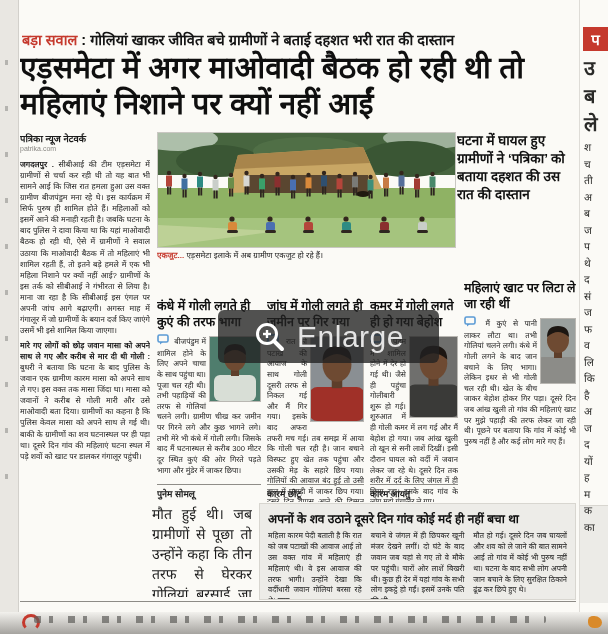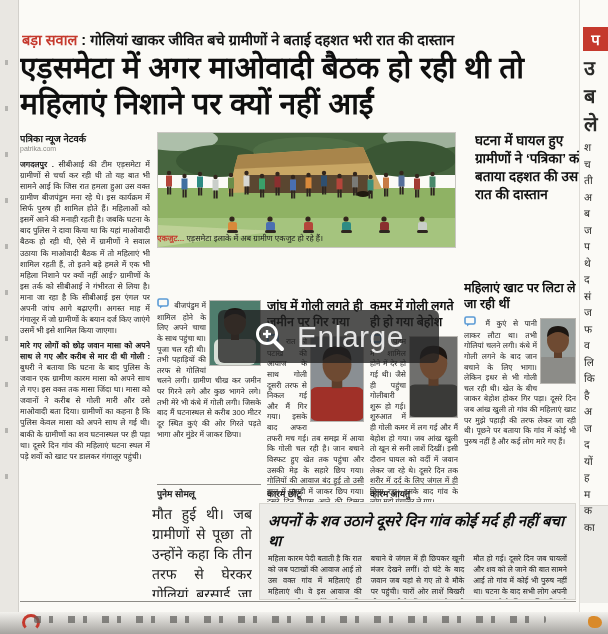--- a/index.html
+++ b/index.html
@@ -25,24 +25,24 @@
   .kicker .lab{color:var(--accent,#c5392d);}
   .headline{position:absolute;left:20px;top:50px;width:562px;font-size:30px;line-height:36px;font-weight:bold;color:#0f0f0f;overflow:hidden;height:74px;}
   
   .col-left{position:absolute;left:20px;top:132px;width:130px;height:464px;overflow:hidden;color:#1b1b1b;}
   .agency{font-size:9.5px;font-weight:bold;}
   .site{font-size:7px;color:#8a8884;margin-bottom:7px;}
   .col-left p{margin:0 0 4px;font-size:7.8px;line-height:1.42;text-align:justify;}
   .lead{font-weight:bold;}
   
   .photo{position:absolute;left:157px;top:132px;width:297px;height:114px;border:1px solid #c9c7c2;overflow:hidden;}
-  .caption{position:absolute;left:157px;top:232px;width:298px;font-size:8px;color:#1b1b1b;white-space:nowrap;overflow:hidden;}
+  .caption{position:absolute;left:157px;top:249px;width:298px;font-size:8px;color:#1b1b1b;white-space:nowrap;overflow:hidden;}
   .caption .lab{color:var(--accent,#c5392d);font-weight:bold;}
   
-  .sidebar{position:absolute;left:475px;top:132px;width:117px;height:147px;overflow:hidden;}
+  .sidebar{position:absolute;left:457px;top:132px;width:117px;height:147px;overflow:hidden;}
   .sb-title{font-size:13.5px;line-height:18px;font-weight:bold;color:#101010;}
   .sb-body{margin-top:4px;border-top:1px dotted #b5b3ae;padding-top:4px;font-size:7.8px;line-height:1.42;text-align:justify;color:#1b1b1b;}
   
   .tcol{position:absolute;overflow:hidden;color:#1b1b1b;}
   #tcol0{left:157px;top:298px;width:104px;height:204px;}
   #tcol1{left:267px;top:298px;width:97px;height:204px;}
   #tcol2{left:370px;top:298px;width:88px;height:204px;font-family:Liberation Serif, serif;}
   #tcol3{left:464px;top:280px;width:112px;height:208px;}
   .t-title{font-size:12.5px;line-height:16px;font-weight:bold;margin-bottom:4px;color:#0f0f0f;}
   .t-body{font-size:7.6px;line-height:1.4;text-align:justify;}
@@ -51,21 +51,21 @@
   #tcol0 .portrait{width:50px;height:64px;}
   #tcol1 .portrait{width:52px;height:84px;}
   #tcol2 .portrait{width:47px;height:80px;}
   #tcol3 .portrait{width:34px;height:64px;}
   .t-name{position:absolute;bottom:2px;left:0;right:0;border-top:1px solid #8f8d88;padding-top:2px;font-weight:bold;font-size:9px;}
   
   .cont-col{position:absolute;left:152px;top:505px;width:100px;height:92px;overflow:hidden;
     font-size:14px;line-height:1.42;text-align:justify;color:#1b1b1b;}
   .bottom-box{position:absolute;left:259px;top:503px;width:317px;height:97px;box-sizing:border-box;
     background:var(--boxbg,#edece8);border:1px solid #d8d6d0;padding:6px 8px;overflow:hidden;}
-  .box-title{font-size:15px;font-weight:bold;color:#0f0f0f;margin-bottom:4px;font-style:italic;}
+  .box-title{font-size:12px;font-weight:bold;color:#0f0f0f;margin-bottom:4px;}
   .box-cols{display:flex;gap:9px;}
   .box-col{flex:1;font-size:7.5px;line-height:1.45;text-align:justify;color:#1b1b1b;}
   .bottom-rule{position:absolute;left:20px;top:601px;width:556px;height:1px;background:#8d8b86;}
   
   .enlarge{position:absolute;left:218px;top:310px;width:221px;height:53px;background:rgba(33,33,33,.78);
     border-radius:6px;display:flex;align-items:center;justify-content:center;gap:10px;cursor:pointer;z-index:9;}
   .enlarge span{color:#e4e4e4;font-size:30px;letter-spacing:.5px;}
   
   .bottom-band{position:absolute;left:0;top:612px;width:608px;height:22px;background:linear-gradient(#f2f1ed,#a5a39f);}
   .cut-marks{position:absolute;left:34px;top:4px;width:512px;height:7px;opacity:.7;border-radius:2px;
@@ -204,20 +204,21 @@
   </div>
   <div class="caption">
     <span class="lab">एकजुट...</span><span> एड़समेटा इलाके में अब ग्रामीण एकजुट हो रहे हैं।</span>
   </div>
 
   <div class="sidebar">
     <div class="sb-title">घटना में घायल हुए ग्रामीणों ने ‘पत्रिका’ को बताया दहशत की उस रात की दास्तान</div>
   </div>
 
   <div class="tcol" id="tcol0">
+    <div class="t-title">कंधे में गोली लगते ही कुएं की तरफ भागा</div>
     <div class="t-body">
       <span class="qicon"><svg width="13" height="11" viewBox="0 0 13 11">
             <rect x="1" y="1" width="10" height="7" rx="1.5" fill="none" stroke="#5b9bd5" stroke-width="1.6"></rect>
             <path d="M3 8 L3 10.5 L6 8" fill="#5b9bd5"></path>
           </svg></span>
       <span class="portrait"><svg viewBox="0 0 50 64" width="100%" height="100%" preserveAspectRatio="xMidYMin slice">
             <rect width="50" height="64" fill="#4f7d6d"></rect>
             <rect x="4" y="38" width="42" height="26" rx="6" fill="#d8ded6"></rect>
             <rect x="21" y="29" width="8" height="10" fill="#5d3e2a"></rect>
             <ellipse cx="25" cy="21" rx="11" ry="13" fill="#6e4a32"></ellipse>

